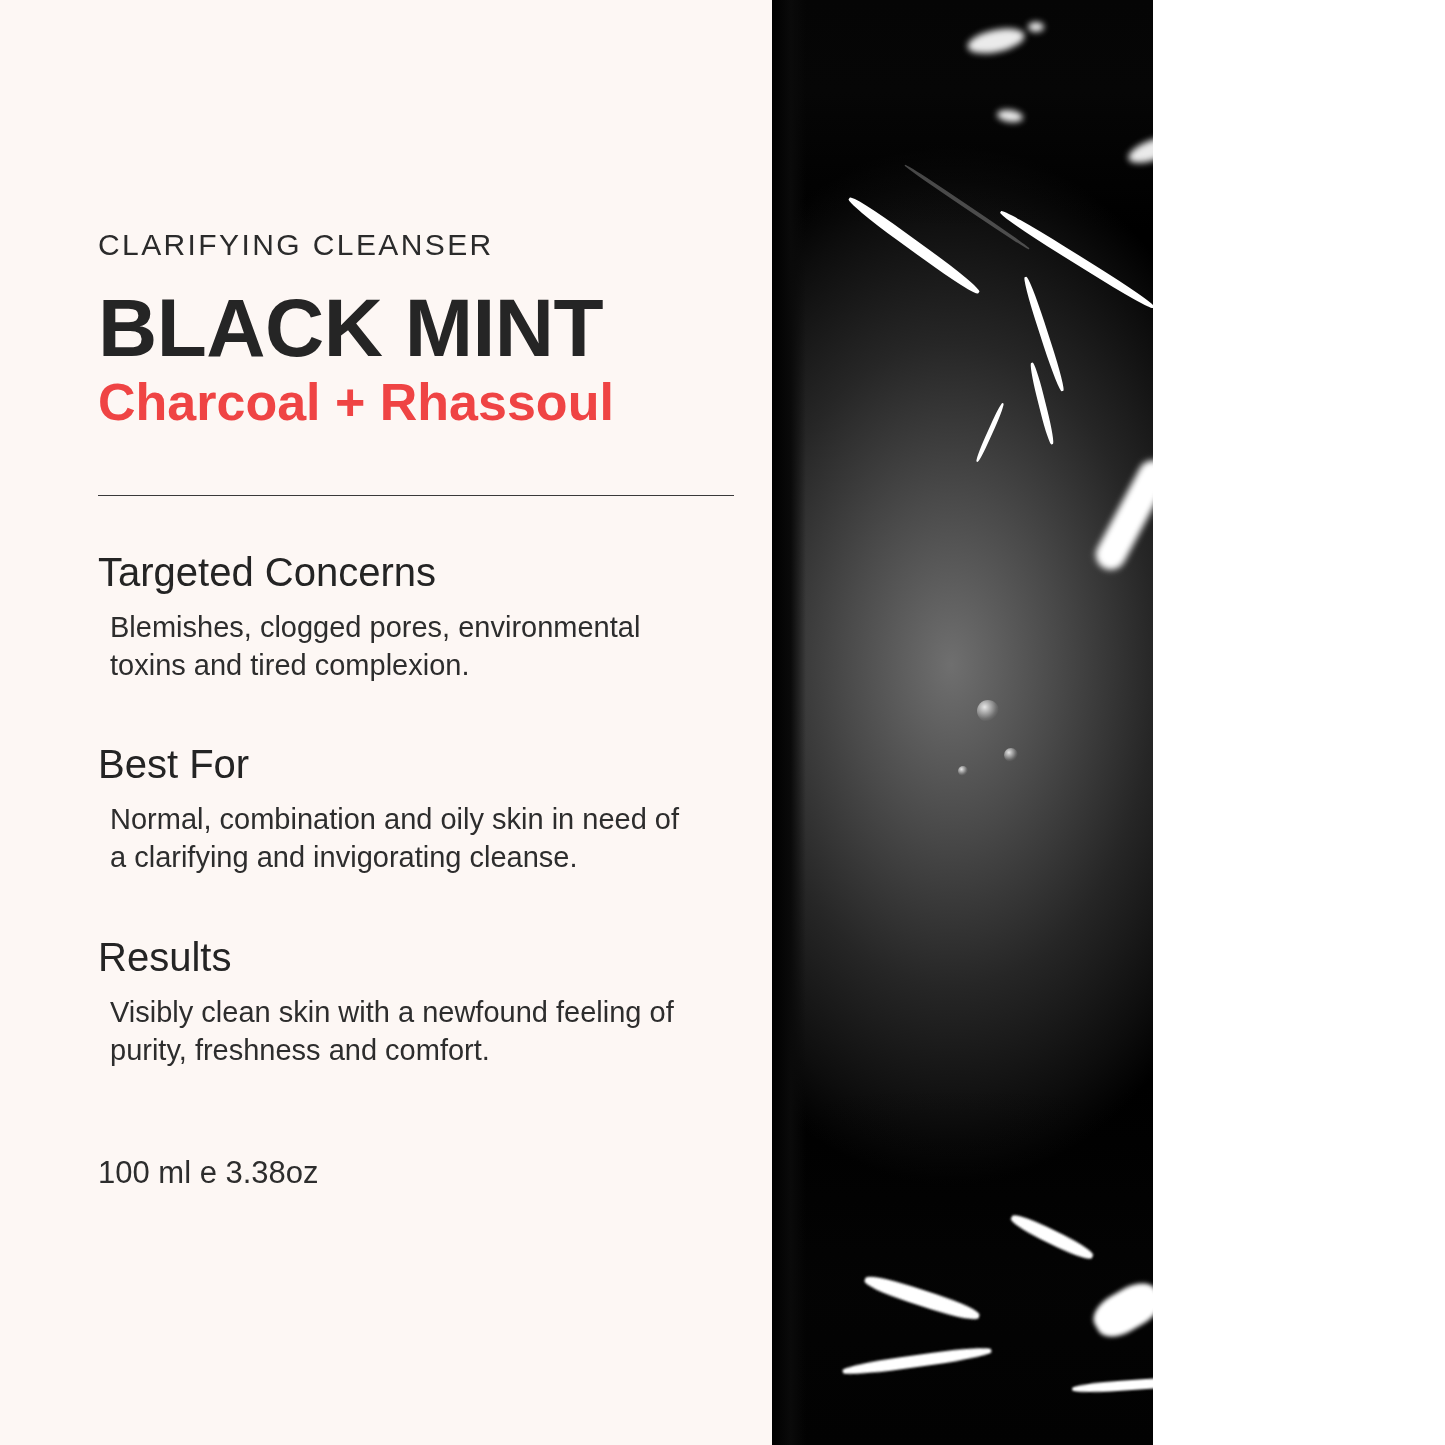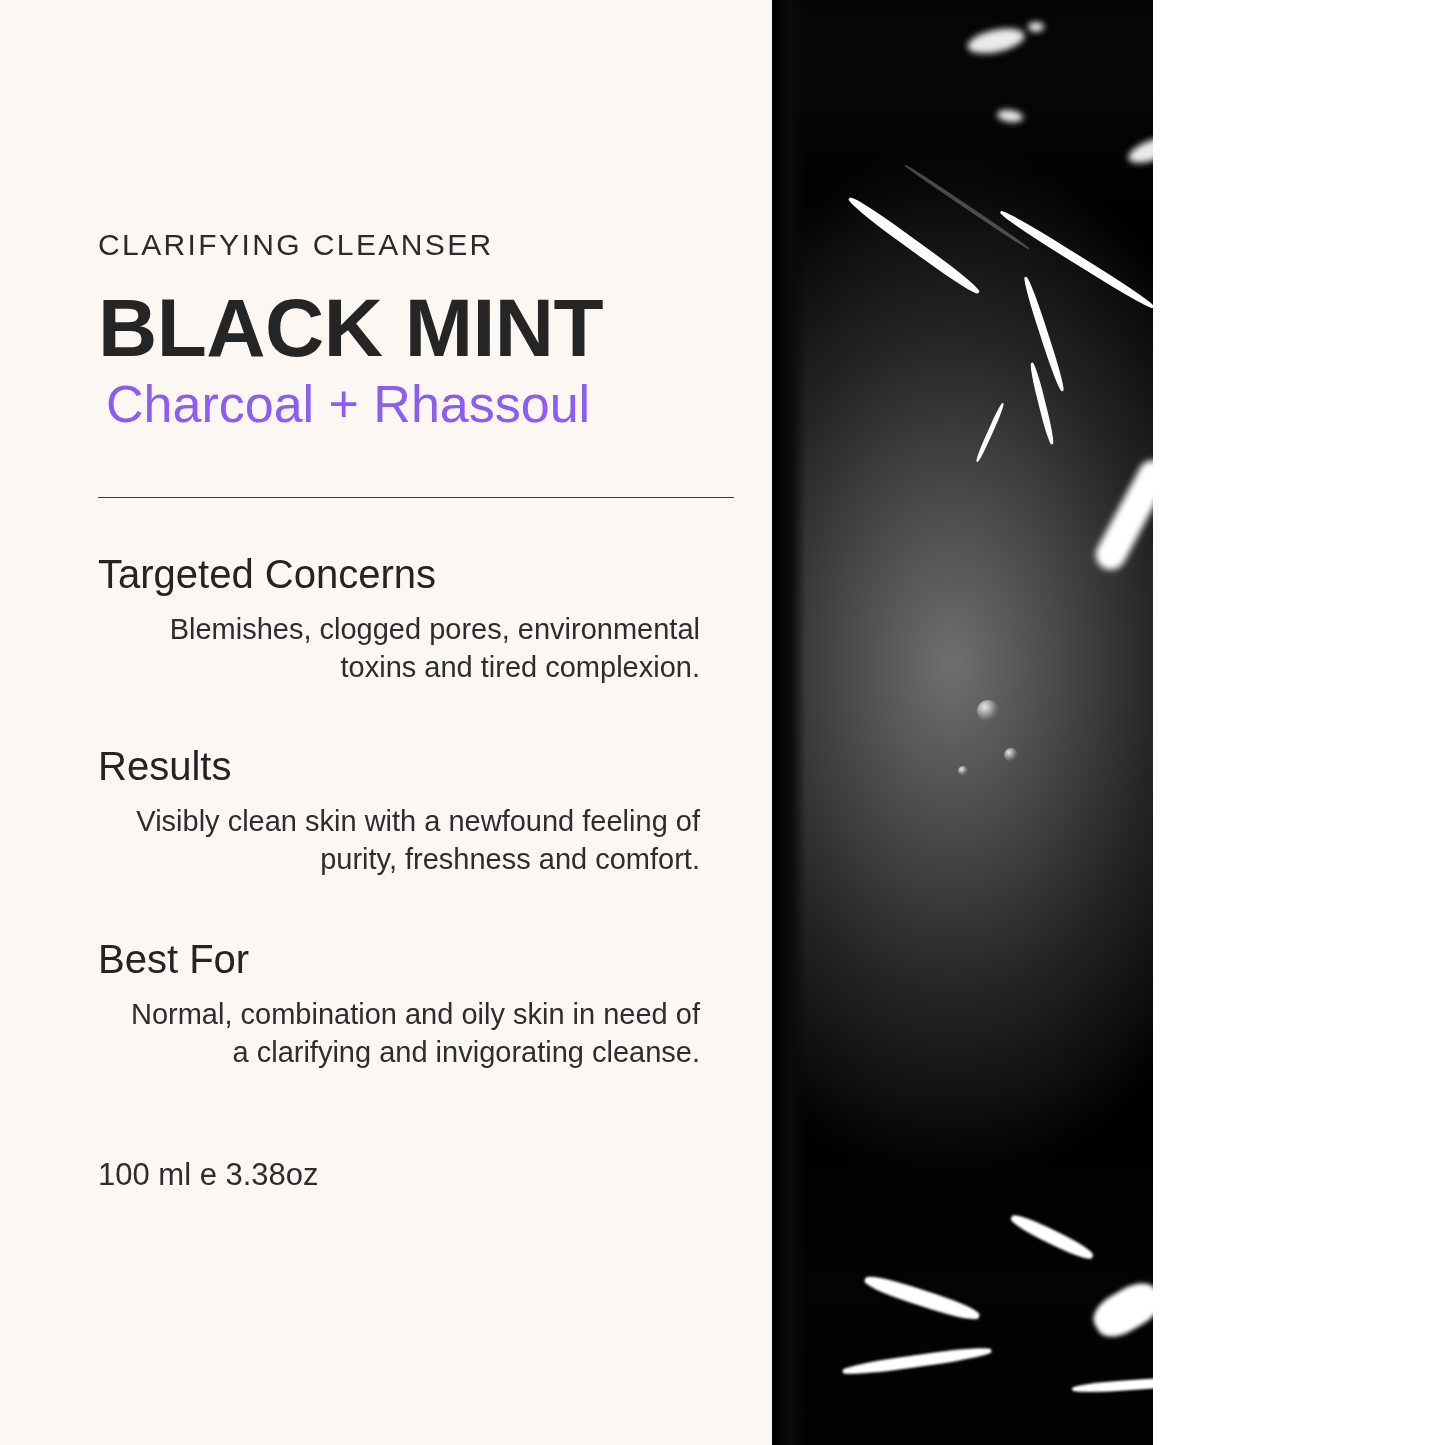--- a/index.html
+++ b/index.html
@@ -45,24 +45,24 @@
     font-size: 82px;
     font-weight: 700;
     letter-spacing: -0.5px;
     color: #252525;
     line-height: 0.95;
     margin: 0 0 6px 0;
   }
 
   .product-sub {
     font-size: 52px;
-    font-weight: 400;
-    color: #8b5cf6;
+    font-weight: 700;
+    color: #ef4444;
     line-height: 1.15;
-    margin: 8px;
+    margin: 0;
   }
 
   .divider {
     border: none;
     border-top: 1.5px solid #3a3a3a;
     margin: 62px 40px 52px 0;
     width: 636px;
   }
 
   .section {
@@ -80,21 +80,20 @@
     line-height: 1.2;
   }
 
   .section-body {
     font-size: 29px;
     font-weight: 400;
     color: #2d2d2d;
     line-height: 1.32;
     margin: 12px;
     max-width: 600px;
-    text-align: right;
   }
 
   .volume {
     font-size: 31px;
     color: #2d2d2d;
     margin-top: 86px;
   }
 
   
   .product-image {
@@ -163,27 +162,27 @@
     <div class="product-sub">Charcoal + Rhassoul</div>
 
     <hr class="divider">
 
     <div class="section">
       <h2 class="section-title">Targeted Concerns</h2>
       <p class="section-body">Blemishes, clogged pores, environmental toxins and tired complexion.</p>
     </div>
 
     <div class="section">
+      <h2 class="section-title">Best For</h2>
+      <p class="section-body">Normal, combination and oily skin in need of a clarifying and invigorating cleanse.</p>
+    </div>
+
+    <div class="section">
       <h2 class="section-title">Results</h2>
       <p class="section-body">Visibly clean skin with a newfound feeling of purity, freshness and comfort.</p>
-    </div>
-
-    <div class="section">
-      <h2 class="section-title">Best For</h2>
-      <p class="section-body">Normal, combination and oily skin in need of a clarifying and invigorating cleanse.</p>
     </div>
 
     <div class="volume">100 ml e 3.38oz</div>
   </div>
 
   <div class="product-image">
     <div class="img-base"></div>
     <div class="img-top-dark"></div>
     <div class="img-bottom-dark"></div>
     <div class="img-left-edge"></div>

